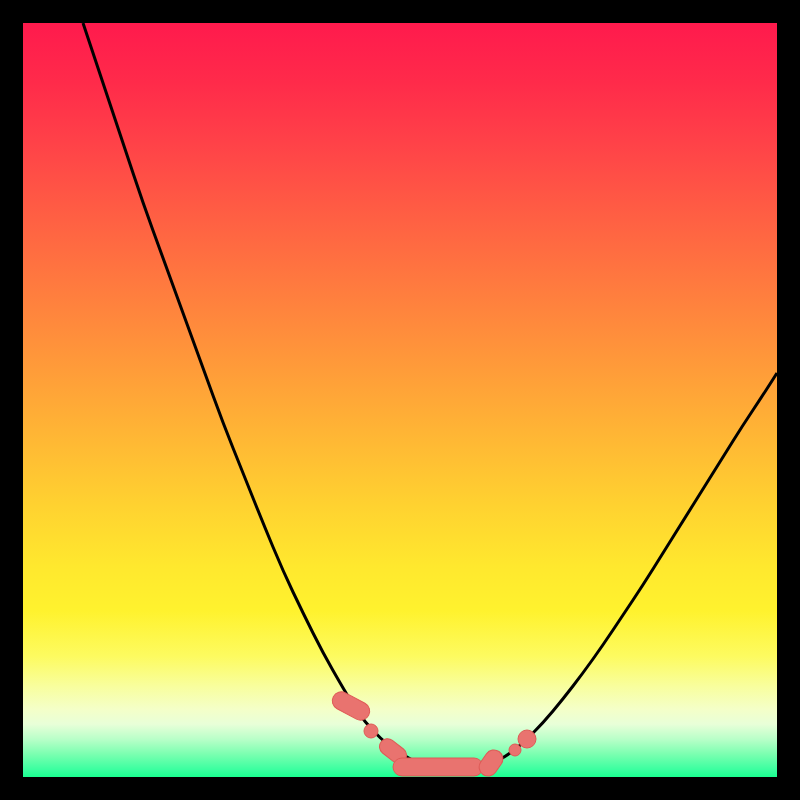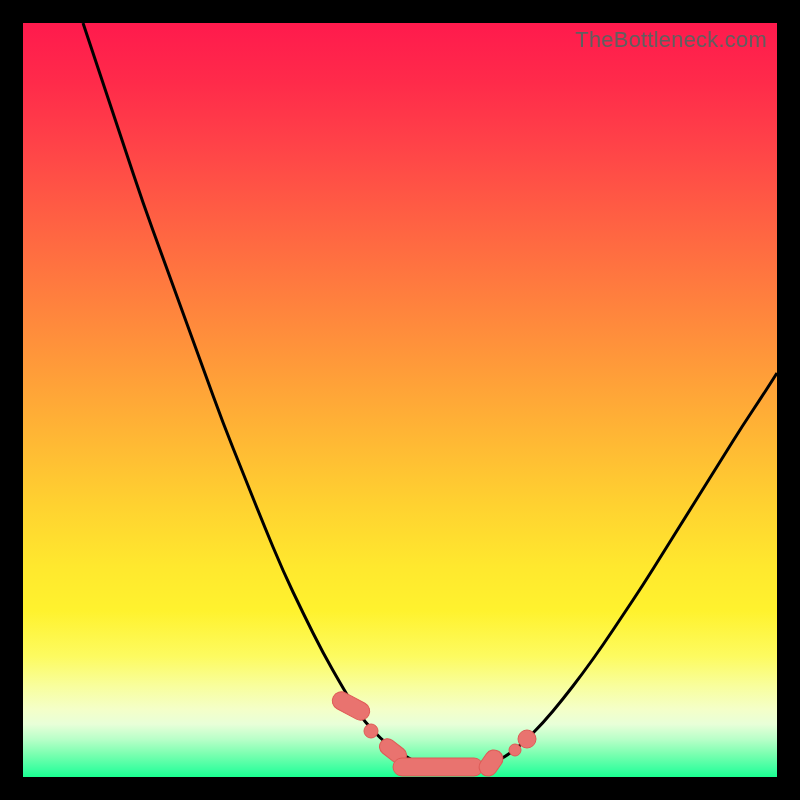--- a/index.html
+++ b/index.html
@@ -62,21 +62,20 @@
     width: 754px;
     height: 754px;
     overflow: visible;
   }
 </style>
 </head>
 <body>
 
 <div class="frame">
   <div class="plot">
-    <div class="watermark">TheBottleneck.com</div>
     <svg class="curve" viewBox="0 0 754 754" preserveAspectRatio="none">
       <path id="curve-path" fill="none" stroke-width="3" stroke="#000000" d="M 60 0 Q 60 0 70 30 Q 80 60 90 90 Q 100 120 110 150 Q 120 180 130 207.5 Q 140 235 150 262.5 Q 160 290 170 317.5 Q 180 345 190 372.5 Q 200 400 210 425 Q 220 450 230 475 Q 240 500 250 524 Q 260 548 270 569 Q 280 590 290 610 Q 300 630 310 647.5 Q 320 665 327.5 677.5 Q 335 690 342.5 699 Q 350 708 357.5 715 Q 365 722 372.5 727 Q 380 732 387.5 736 Q 395 740 402.5 742 Q 410 744 417.5 745 Q 425 746 432.5 746 Q 440 746 447.5 745 Q 455 744 462.5 742 Q 470 740 477.5 736 Q 485 732 492.5 726 Q 500 720 510 710 Q 520 700 530 688 Q 540 676 550 663 Q 560 650 570 636 Q 580 622 590 607 Q 600 592 610 577 Q 620 562 630 546 Q 640 530 650 514 Q 660 498 670 482 Q 680 466 690 450 Q 700 434 710 418 Q 720 402 730 387 Q 740 372 747 361 T 754 350"></path>
       <g id="markers">
           <rect x="319" y="663" width="18" height="40" rx="9" ry="9" transform="rotate(-62 328 683)" fill="#e9736f" stroke="#df5a56" stroke-width="1"></rect>
           <circle cx="348" cy="708" r="7" fill="#e9736f" stroke="#df5a56" stroke-width="1"></circle>
           <rect x="362" y="713" width="16" height="30" rx="8" ry="8" transform="rotate(-52 370 728)" fill="#e9736f" stroke="#df5a56" stroke-width="1"></rect>
           <rect x="370" y="735" width="90" height="18" rx="9" ry="9" fill="#e9736f" stroke="#df5a56" stroke-width="1"></rect>
           <rect x="459" y="726" width="18" height="28" rx="9" ry="9" transform="rotate(35 468 740)" fill="#e9736f" stroke="#df5a56" stroke-width="1"></rect>
           <circle cx="492" cy="727" r="6" fill="#e9736f" stroke="#df5a56" stroke-width="1"></circle>
           <circle cx="504" cy="716" r="9" fill="#e9736f" stroke="#df5a56" stroke-width="1"></circle>

